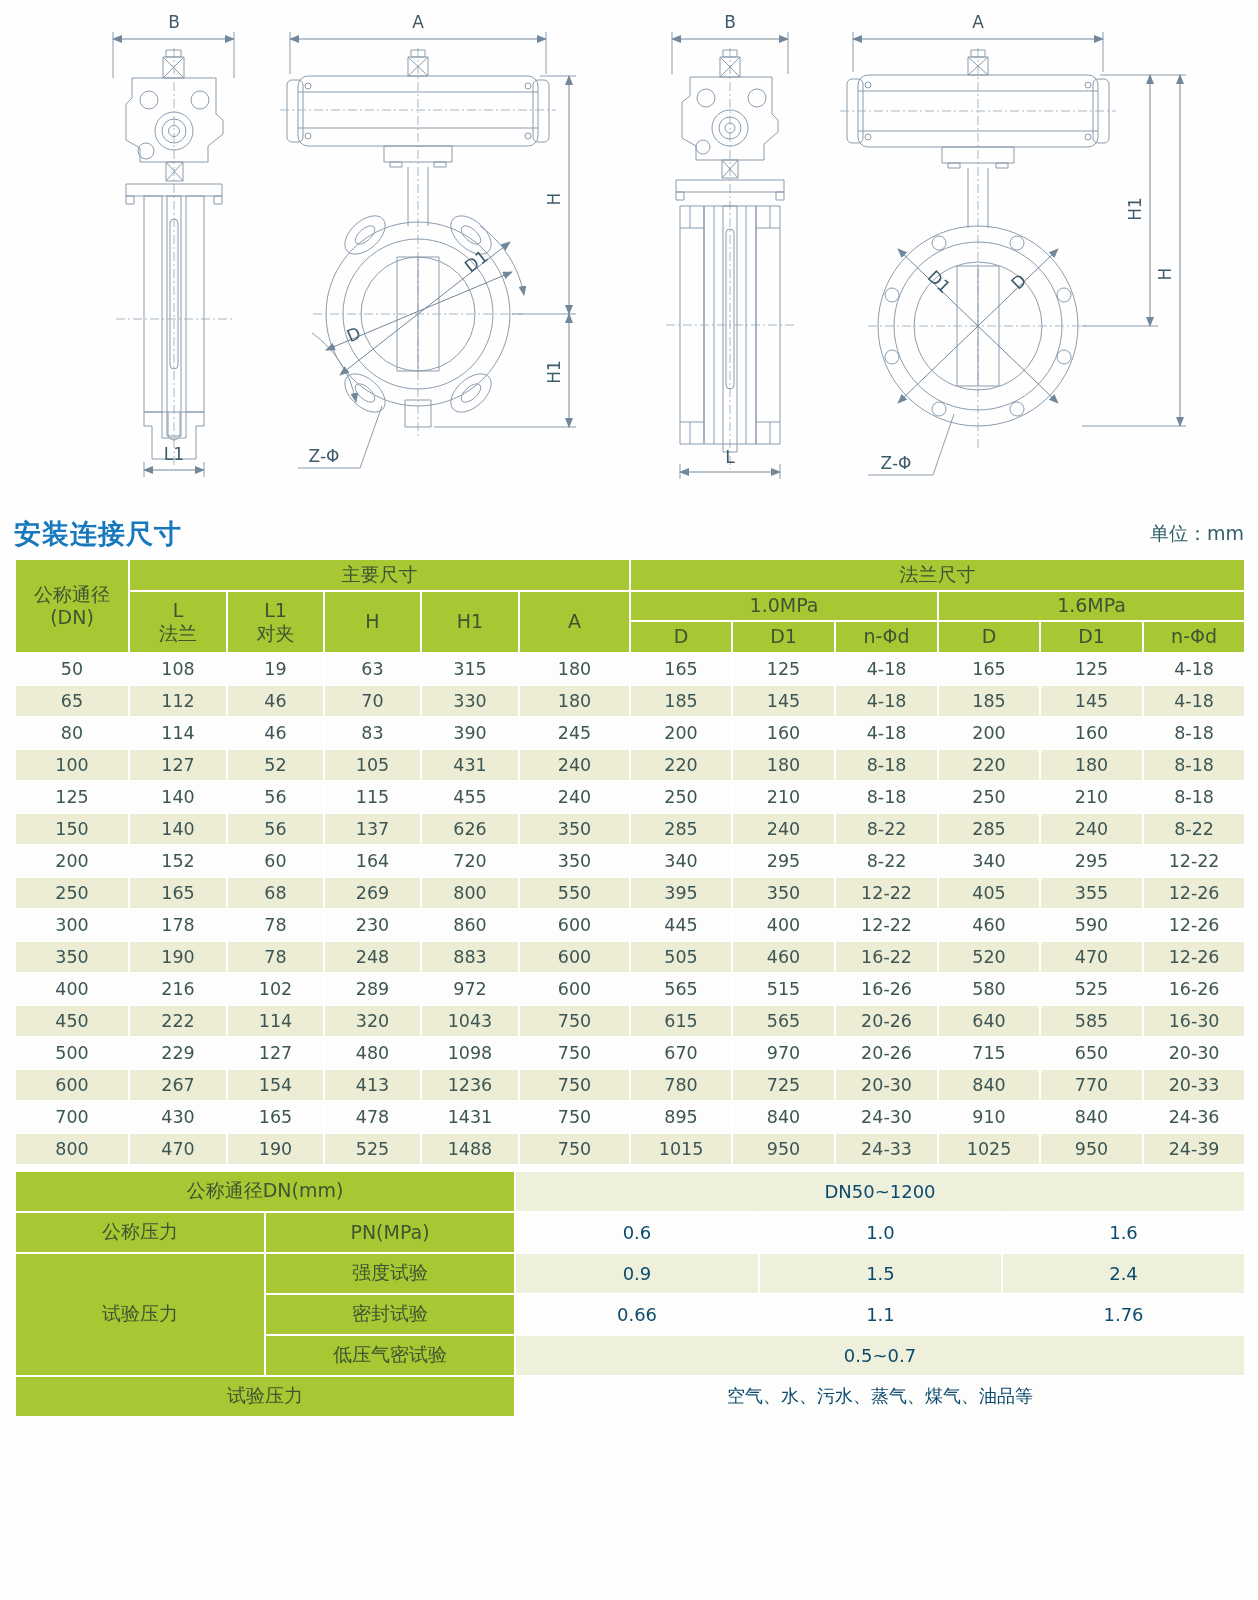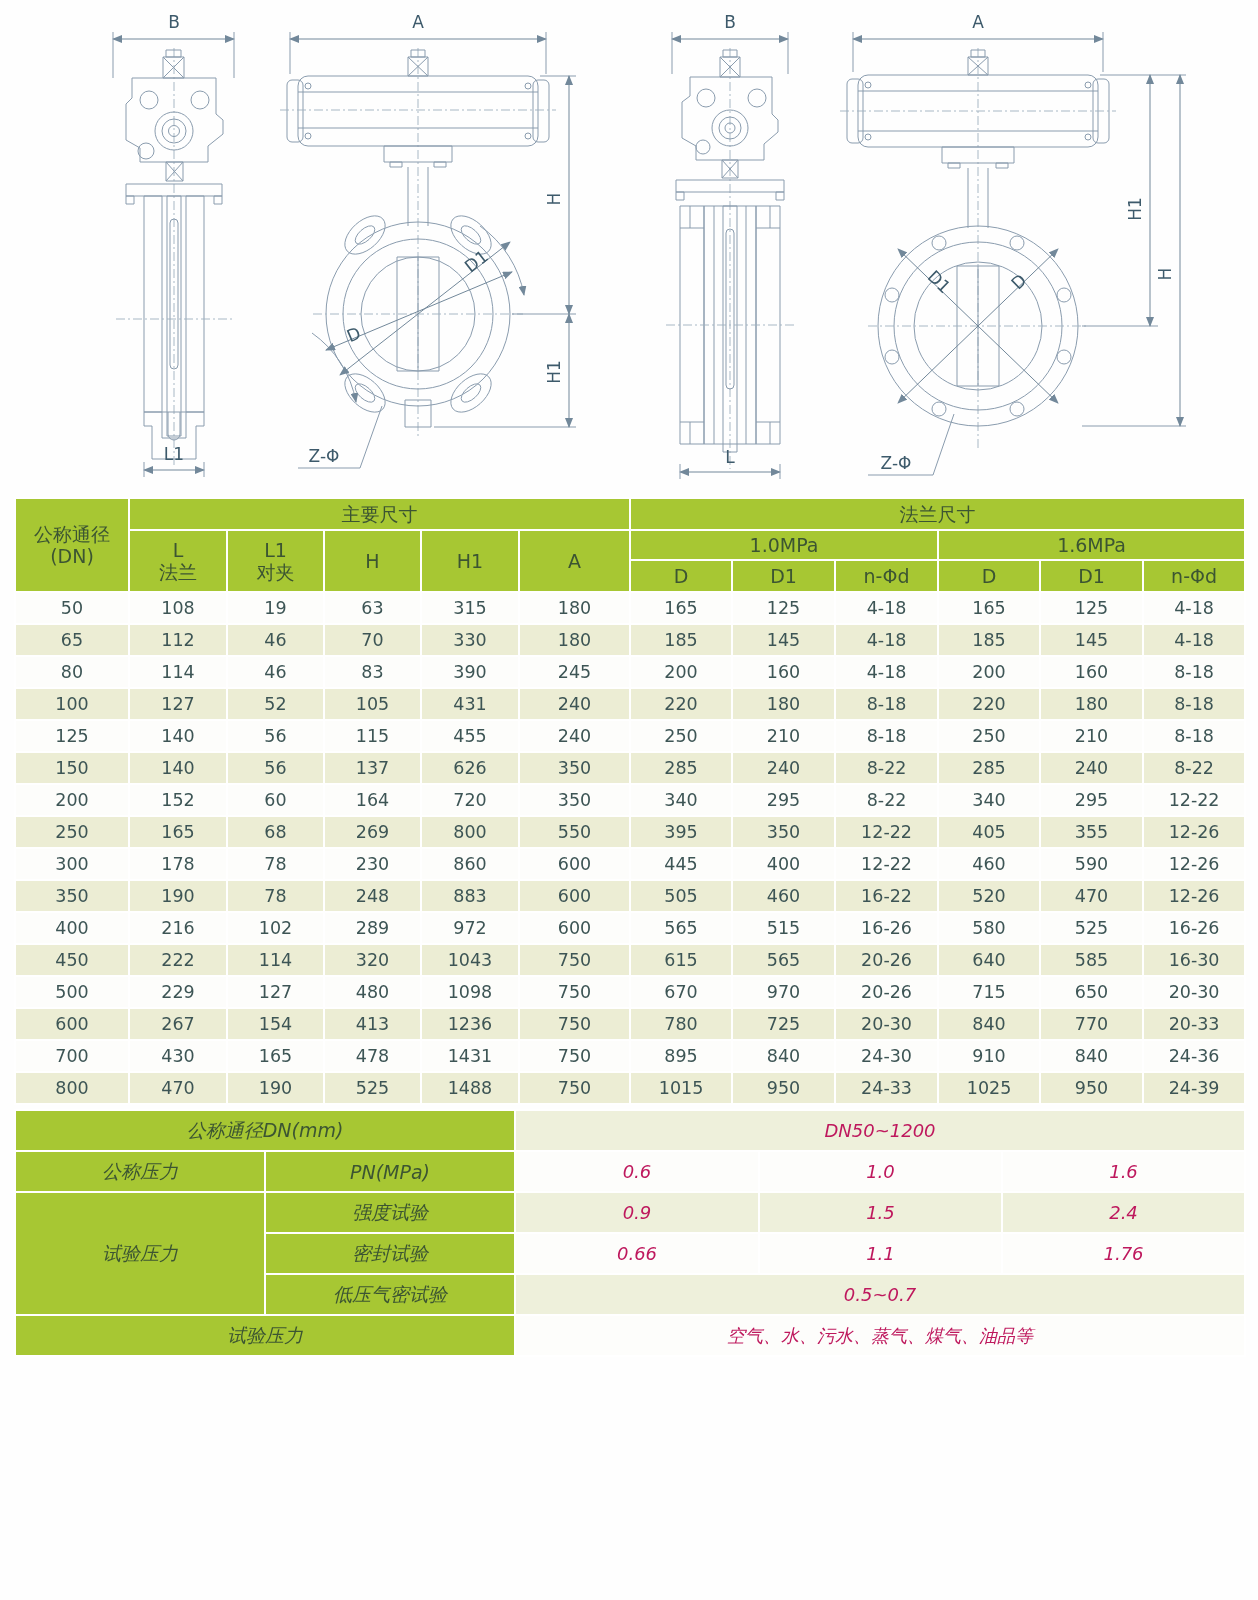--- a/index.html
+++ b/index.html
@@ -33,24 +33,24 @@
   
   .dims th { font-size:19px; line-height:1.18; }
   .dims thead tr:nth-child(1) th { height:32px; }
   .dims thead tr:nth-child(2) th { height:30px; }
   .dims thead tr:nth-child(3) th { height:32px; }
   .dims td { font-size:17.5px; color:#3d5555; background:#fdfdfb; height:32px; }
   .dims tr.alt td { background:#ecedd4; }
 
   
   .spec th { font-size:19px; height:41px; }
-  .spec td { font-size:18px; color:#be185d; height:41px; }
+  .spec td { font-size:18px; color:#0c4a6e; height:41px; }
   .spec tr.cream td { background:#eef0db; }
   .spec tr.white td { background:#fdfdfb; }
-  .spec { margin-top:0;font-style:italic; }
+  .spec { margin-top:0; }
   .spec-wrap { margin-top:4px; }
 </style>
 </head>
 <body>
 
 <div class="page">
 
   <svg width="0" height="0" style="position:absolute" aria-hidden="true">
     <defs>
       <marker id="arw" viewBox="0 0 10 8" refX="9" refY="4" markerWidth="10" markerHeight="8" orient="auto-start-reverse">
@@ -250,20 +250,24 @@
       <text x="313" y="195" transform="rotate(-90 313 195)">H1</text>
       <line class="ln" x1="254" y1="412" x2="358" y2="412"></line>
       <line class="dim" x1="352" y1="61" x2="352" y2="412" marker-start="url(#arw)" marker-end="url(#arw)"></line>
       <text x="343" y="260" transform="rotate(-90 343 260)">H</text>
       <text x="68" y="455">Z-Φ</text>
       <line class="ln" x1="40" y1="461" x2="105" y2="461"></line>
       <line class="ln" x1="105" y1="461" x2="126" y2="400"></line>
     </svg>
   </div>
 
+  <div class="section-head">
+    <div class="section-title">安装连接尺寸</div>
+    <div class="unit-label">单位：mm</div>
+  </div>
 
   <table class="dims">
     <colgroup>
       <col style="width:114px">
         <col style="width:98px">
         <col style="width:97px">
         <col style="width:97px">
       <col style="width:98px">
         <col style="width:111px">
         <col style="width:102px">

